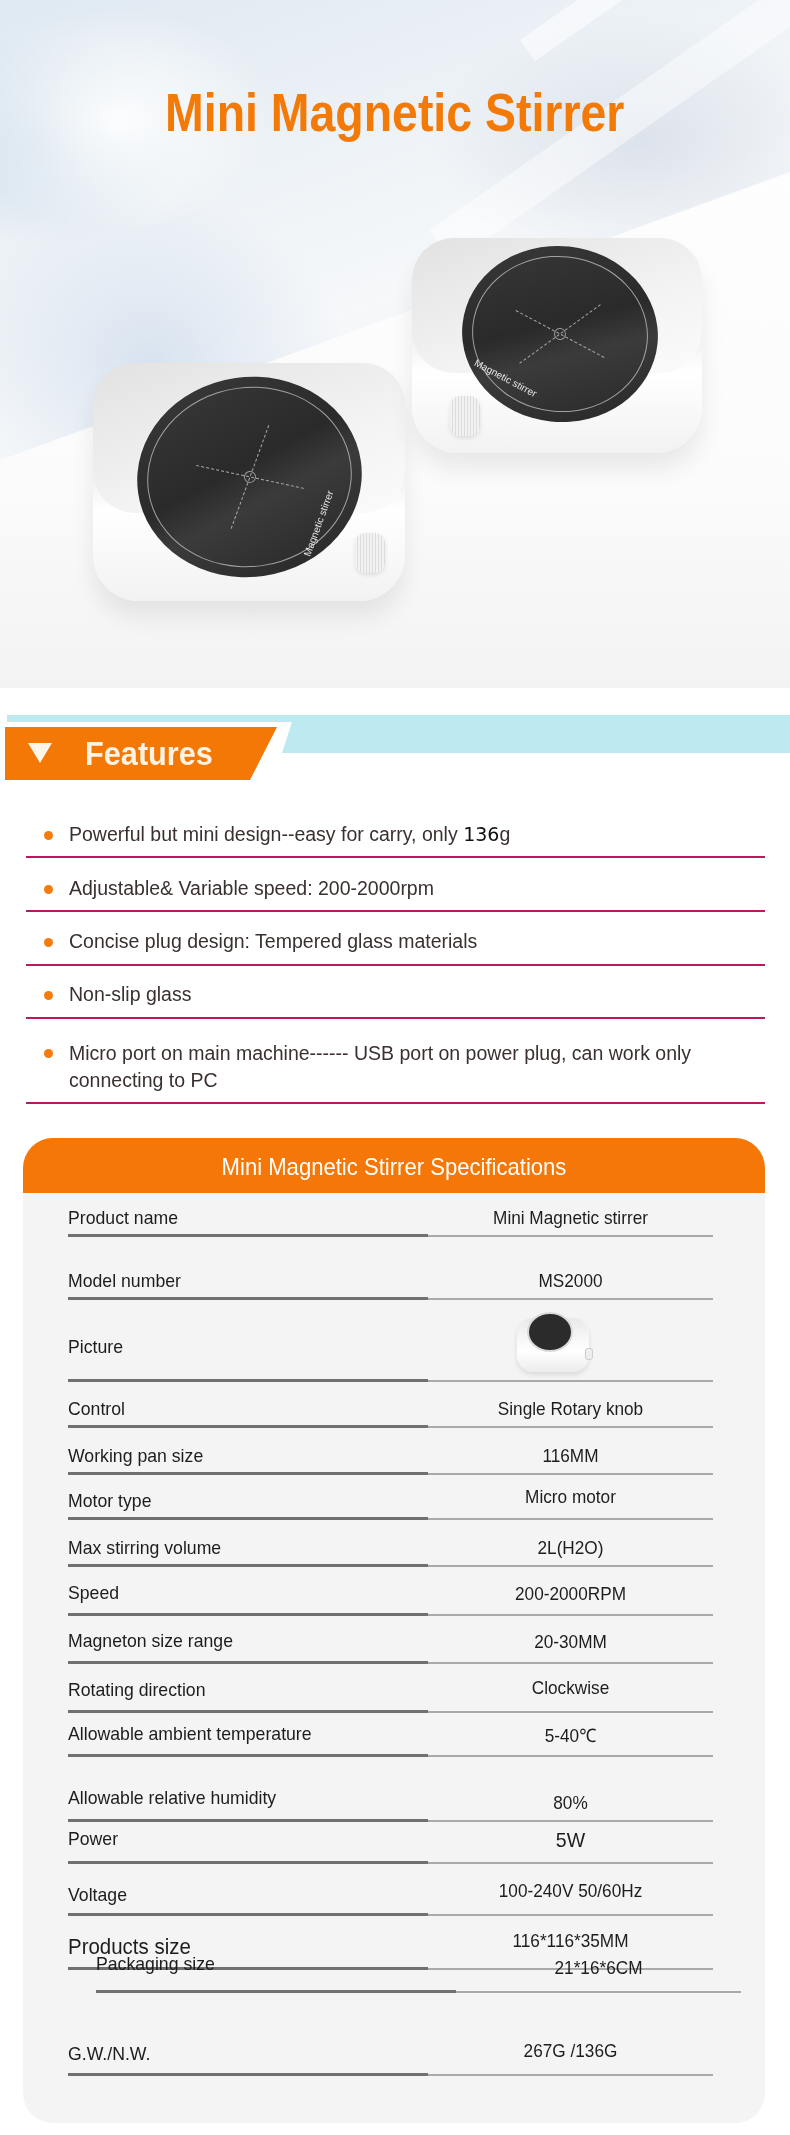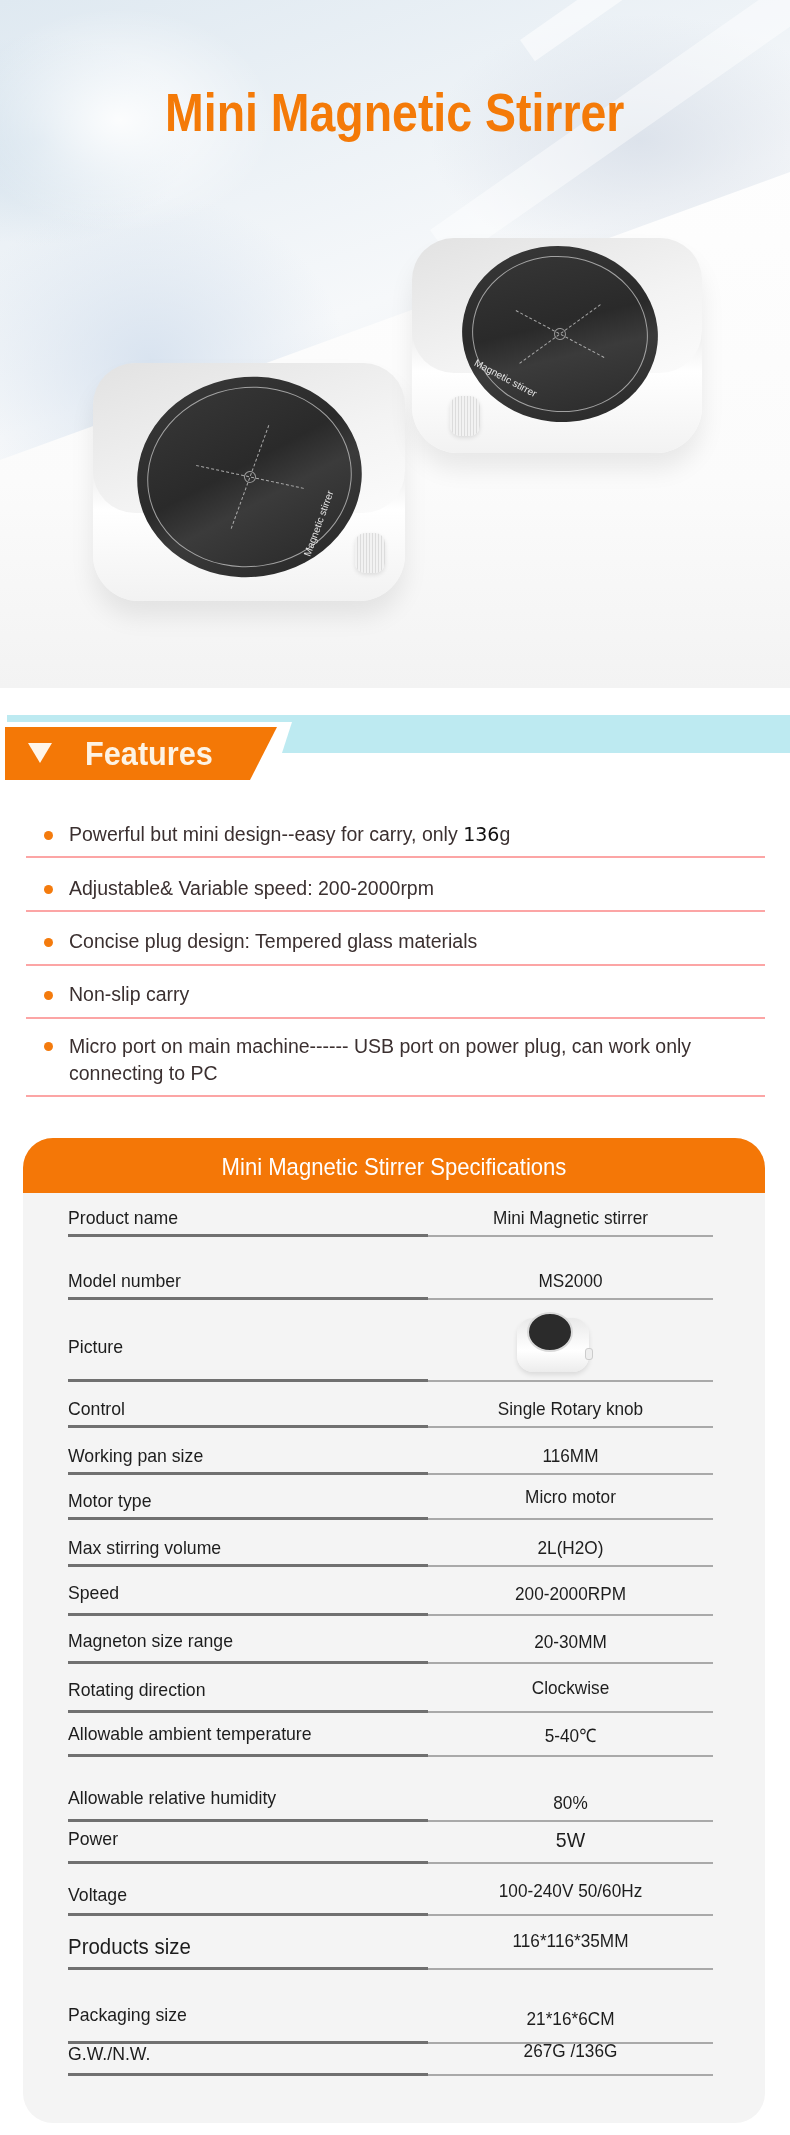--- a/index.html
+++ b/index.html
@@ -43,21 +43,21 @@
   .feat-white { position: absolute; left: 0; top: 10px; width: 292px; height: 62px; background: #ffffff;
     clip-path: polygon(0 0, 292px 0, 272px 62px, 0 62px); }
   .feat-orange { position: absolute; left: 5px; top: 15px; width: 272px; height: 53px; background: #f47806;
     clip-path: polygon(0 0, 272px 0, 245px 53px, 0 53px); }
   .feat-tri { position: absolute; left: 28px; top: 31px; width: 0; height: 0;
     border-left: 12px solid transparent; border-right: 12px solid transparent; border-top: 20px solid #fff6ea; }
   .feat-title { position: absolute; left: 85px; top: 22px; font-weight: bold; font-size: 33px; line-height: 40px; color: #fdf3e4; transform: scaleX(0.93); transform-origin: left; }
 
   
   .features { position: absolute; left: 26px; top: 808px; width: 739px; }
-  .feat-item { position: relative; border-bottom: 2px solid #fca5a5; padding: 0 0 0 43px; font-size: 19.5px; color: #3b3030; }
+  .feat-item { position: relative; border-bottom: 2px solid #be185d; padding: 0 0 0 43px; font-size: 19.5px; color: #3b3030; }
   .feat-item .bullet { position: absolute; left: 18px; width: 9px; height: 9px; border-radius: 50%; background: #f47b0d; }
   .feat-item .txt { display: block; line-height: 24px; }
   .feat-item .num { font-family: "DejaVu Sans", sans-serif; font-size: 19px; color: #111; }
 
   
   .spec-card { position: absolute; left: 23px; top: 1138px; width: 742px; height: 985px; border-radius: 30px; background: #f4f4f4; overflow: hidden; }
   .spec-head { position: absolute; left: 0; top: 0; width: 742px; height: 55px; background: #f47707; }
   .spec-title { position: absolute; left: 0; width: 742px; top: 14px; text-align: center; font-size: 24px; line-height: 30px; color: #ffffff; transform: scaleX(0.92); }
   .spec-rows { position: absolute; left: 45px; top: 0; width: 645px; }
   .spec-row { position: absolute; left: 0; width: 645px; }
@@ -124,23 +124,23 @@
   <div class="feat-item" style="height:54px; padding-top:18px;">
     <span class="bullet" style="top:27px;"></span>
     <span class="txt">Adjustable&amp; Variable speed: 200-2000rpm</span>
   </div>
   <div class="feat-item" style="height:54px; padding-top:17px;">
     <span class="bullet" style="top:26px;"></span>
     <span class="txt">Concise plug design: Tempered glass materials</span>
   </div>
   <div class="feat-item" style="height:53px; padding-top:16px;">
     <span class="bullet" style="top:25px;"></span>
-    <span class="txt">Non-slip carry</span>
-  </div>
-  <div class="feat-item" style="height:78px; padding-top:14px; padding-right:40px;">
+    <span class="txt">Non-slip glass</span>
+  </div>
+  <div class="feat-item" style="height:78px; padding-top:14px; padding-right:40px;margin-top:7px;">
     <span class="bullet" style="top:23px;"></span>
     <span class="txt" style="line-height:27px;">Micro port on main machine------ USB port on power plug, can work only connecting to PC</span>
   </div>
 </div>
 
 <div class="spec-card">
   <div class="spec-head">
     <div class="spec-title">Mini Magnetic Stirrer Specifications</div>
   </div>
   <div class="spec-rows">
@@ -232,21 +232,21 @@
       <span class="val" style="bottom:14px;">100-240V  50/60Hz</span>
       <span class="line-l"></span>
         <span class="line-r"></span>
     </div>
     <div class="spec-row big" style="top:778px; height:54px;">
       <span class="lbl" style="bottom:10px;">Products size</span>
       <span class="val" style="bottom:18px;">116*116*35MM</span>
       <span class="line-l"></span>
         <span class="line-r"></span>
     </div>
-    <div class="spec-row" style="top:860px; height:46px;">
+    <div class="spec-row" style="top:809px; height:46px;margin-left:28px;">
       <span class="lbl" style="bottom:18px;">Packaging size</span>
       <span class="val" style="bottom:14px;">21*16*6CM</span>
       <span class="line-l"></span>
         <span class="line-r"></span>
     </div>
     <div class="spec-row" style="top:887px; height:51px;">
       <span class="lbl" style="bottom:11px;">G.W./N.W.</span>
       <span class="val" style="bottom:14px;">267G /136G</span>
       <span class="line-l"></span>
         <span class="line-r"></span>

